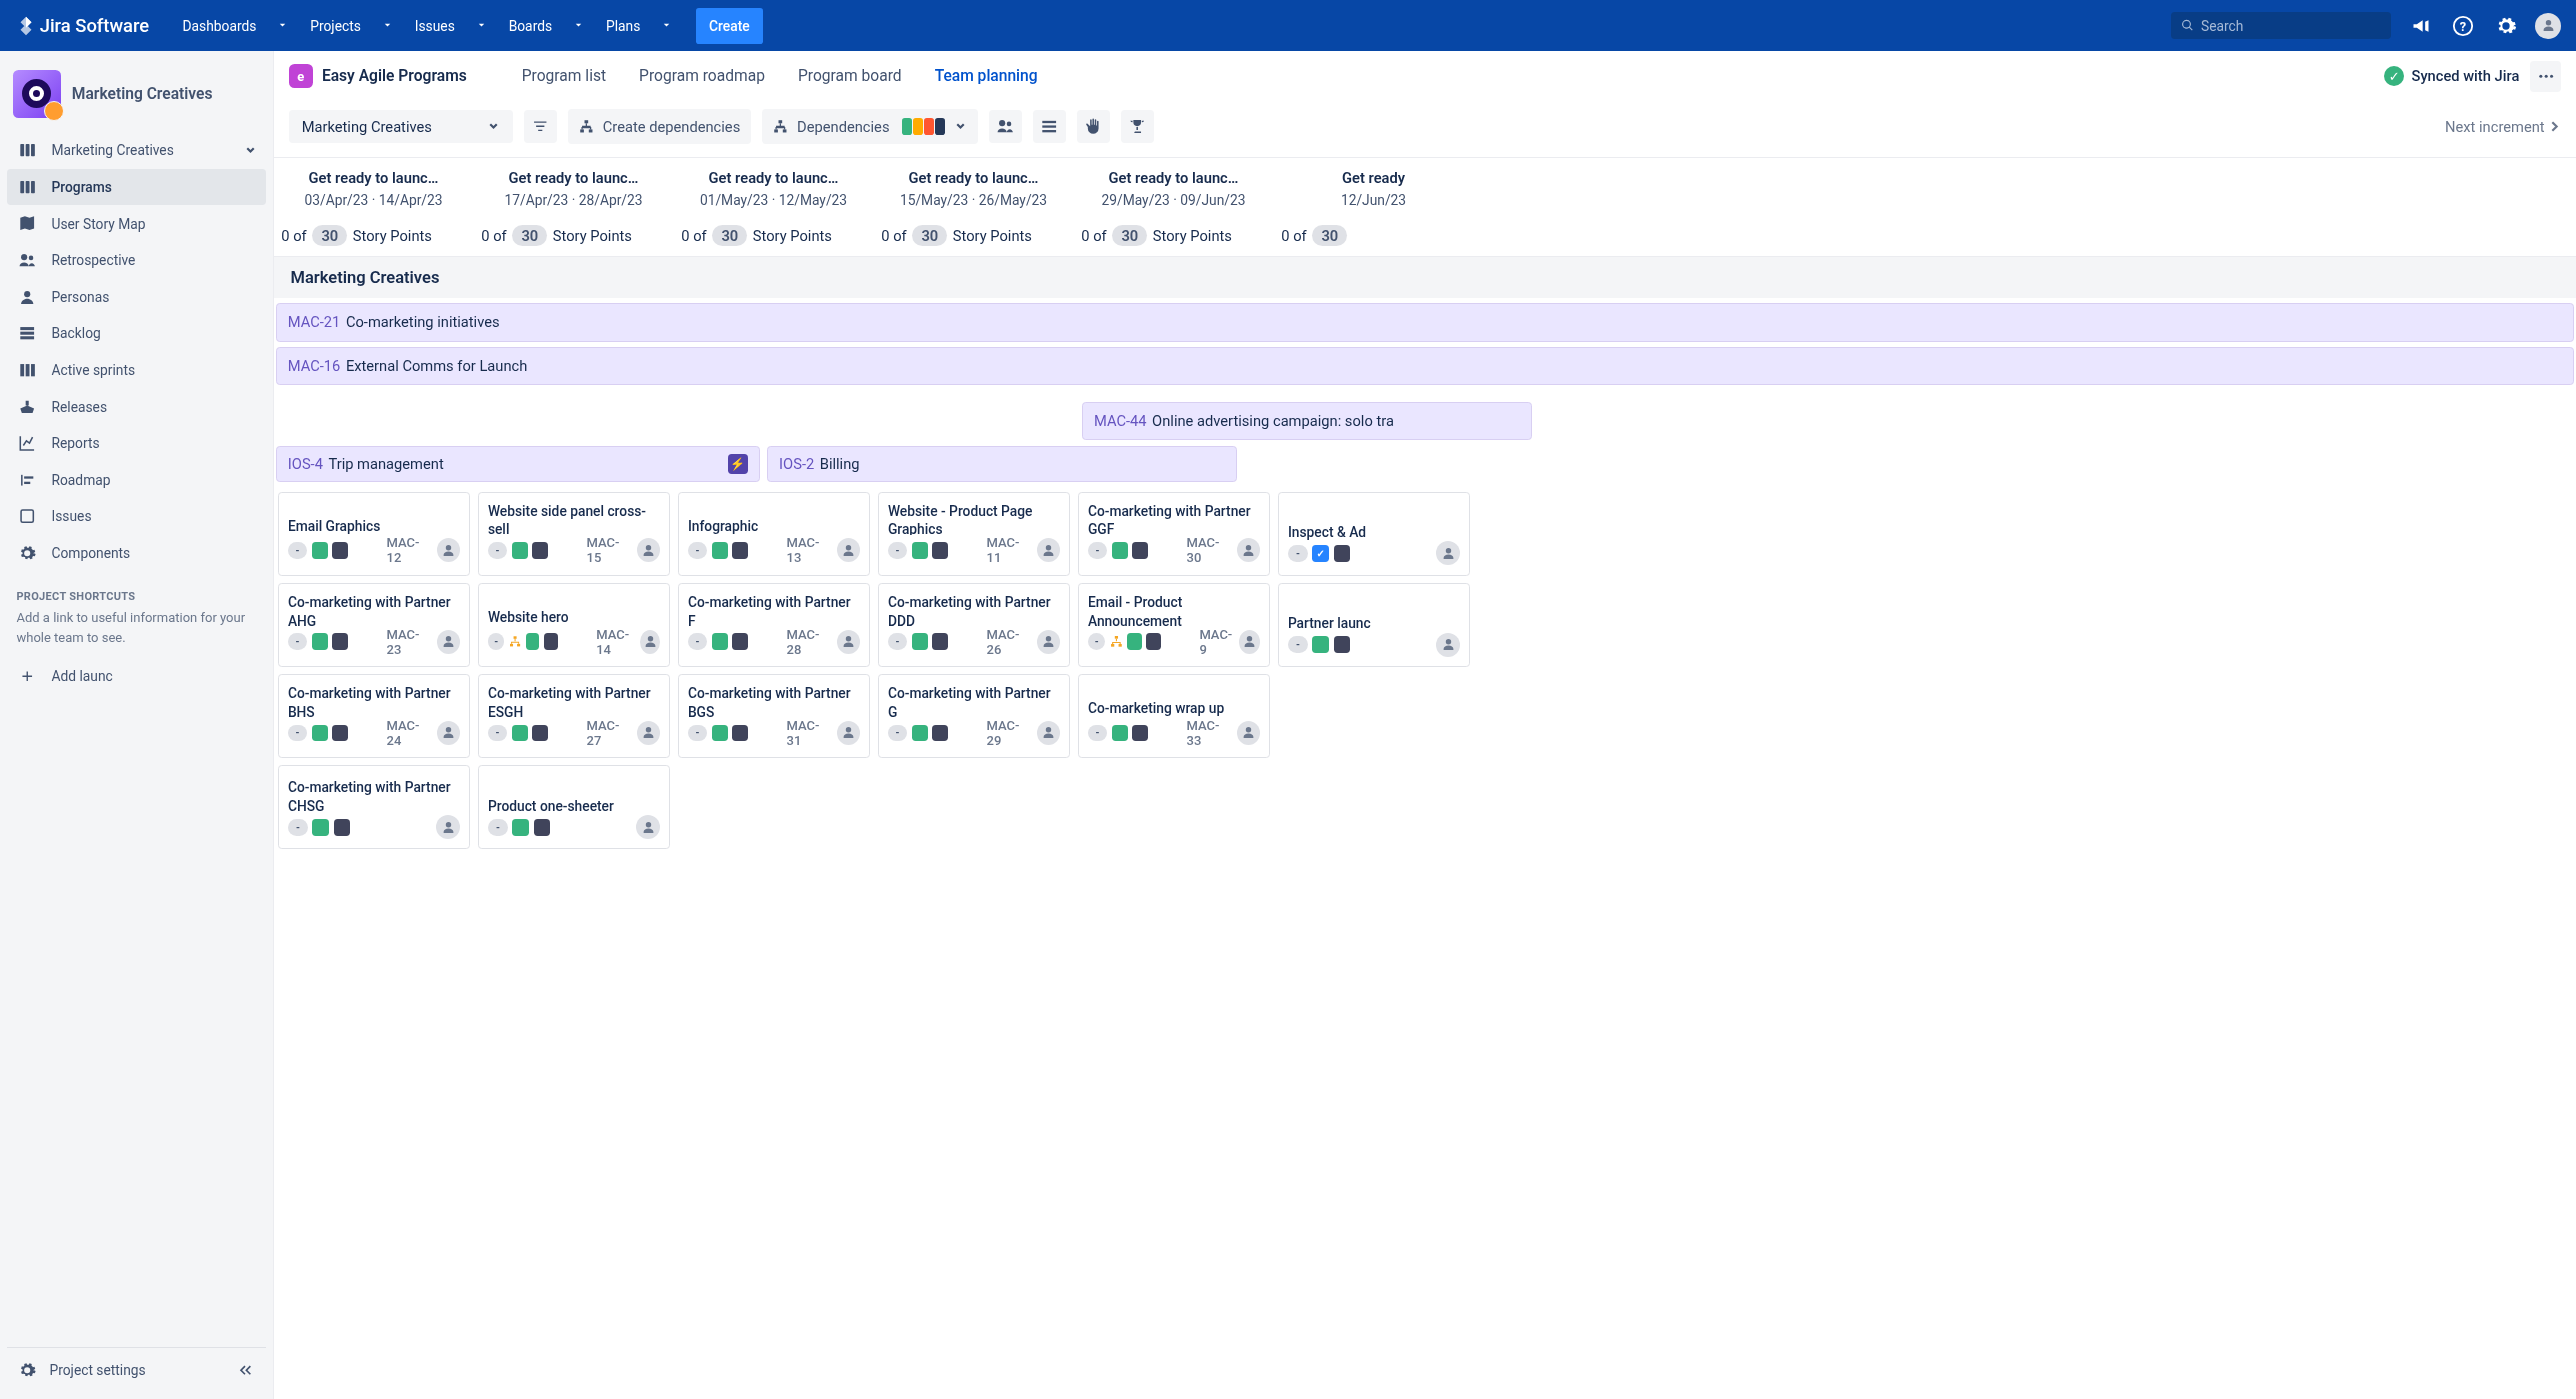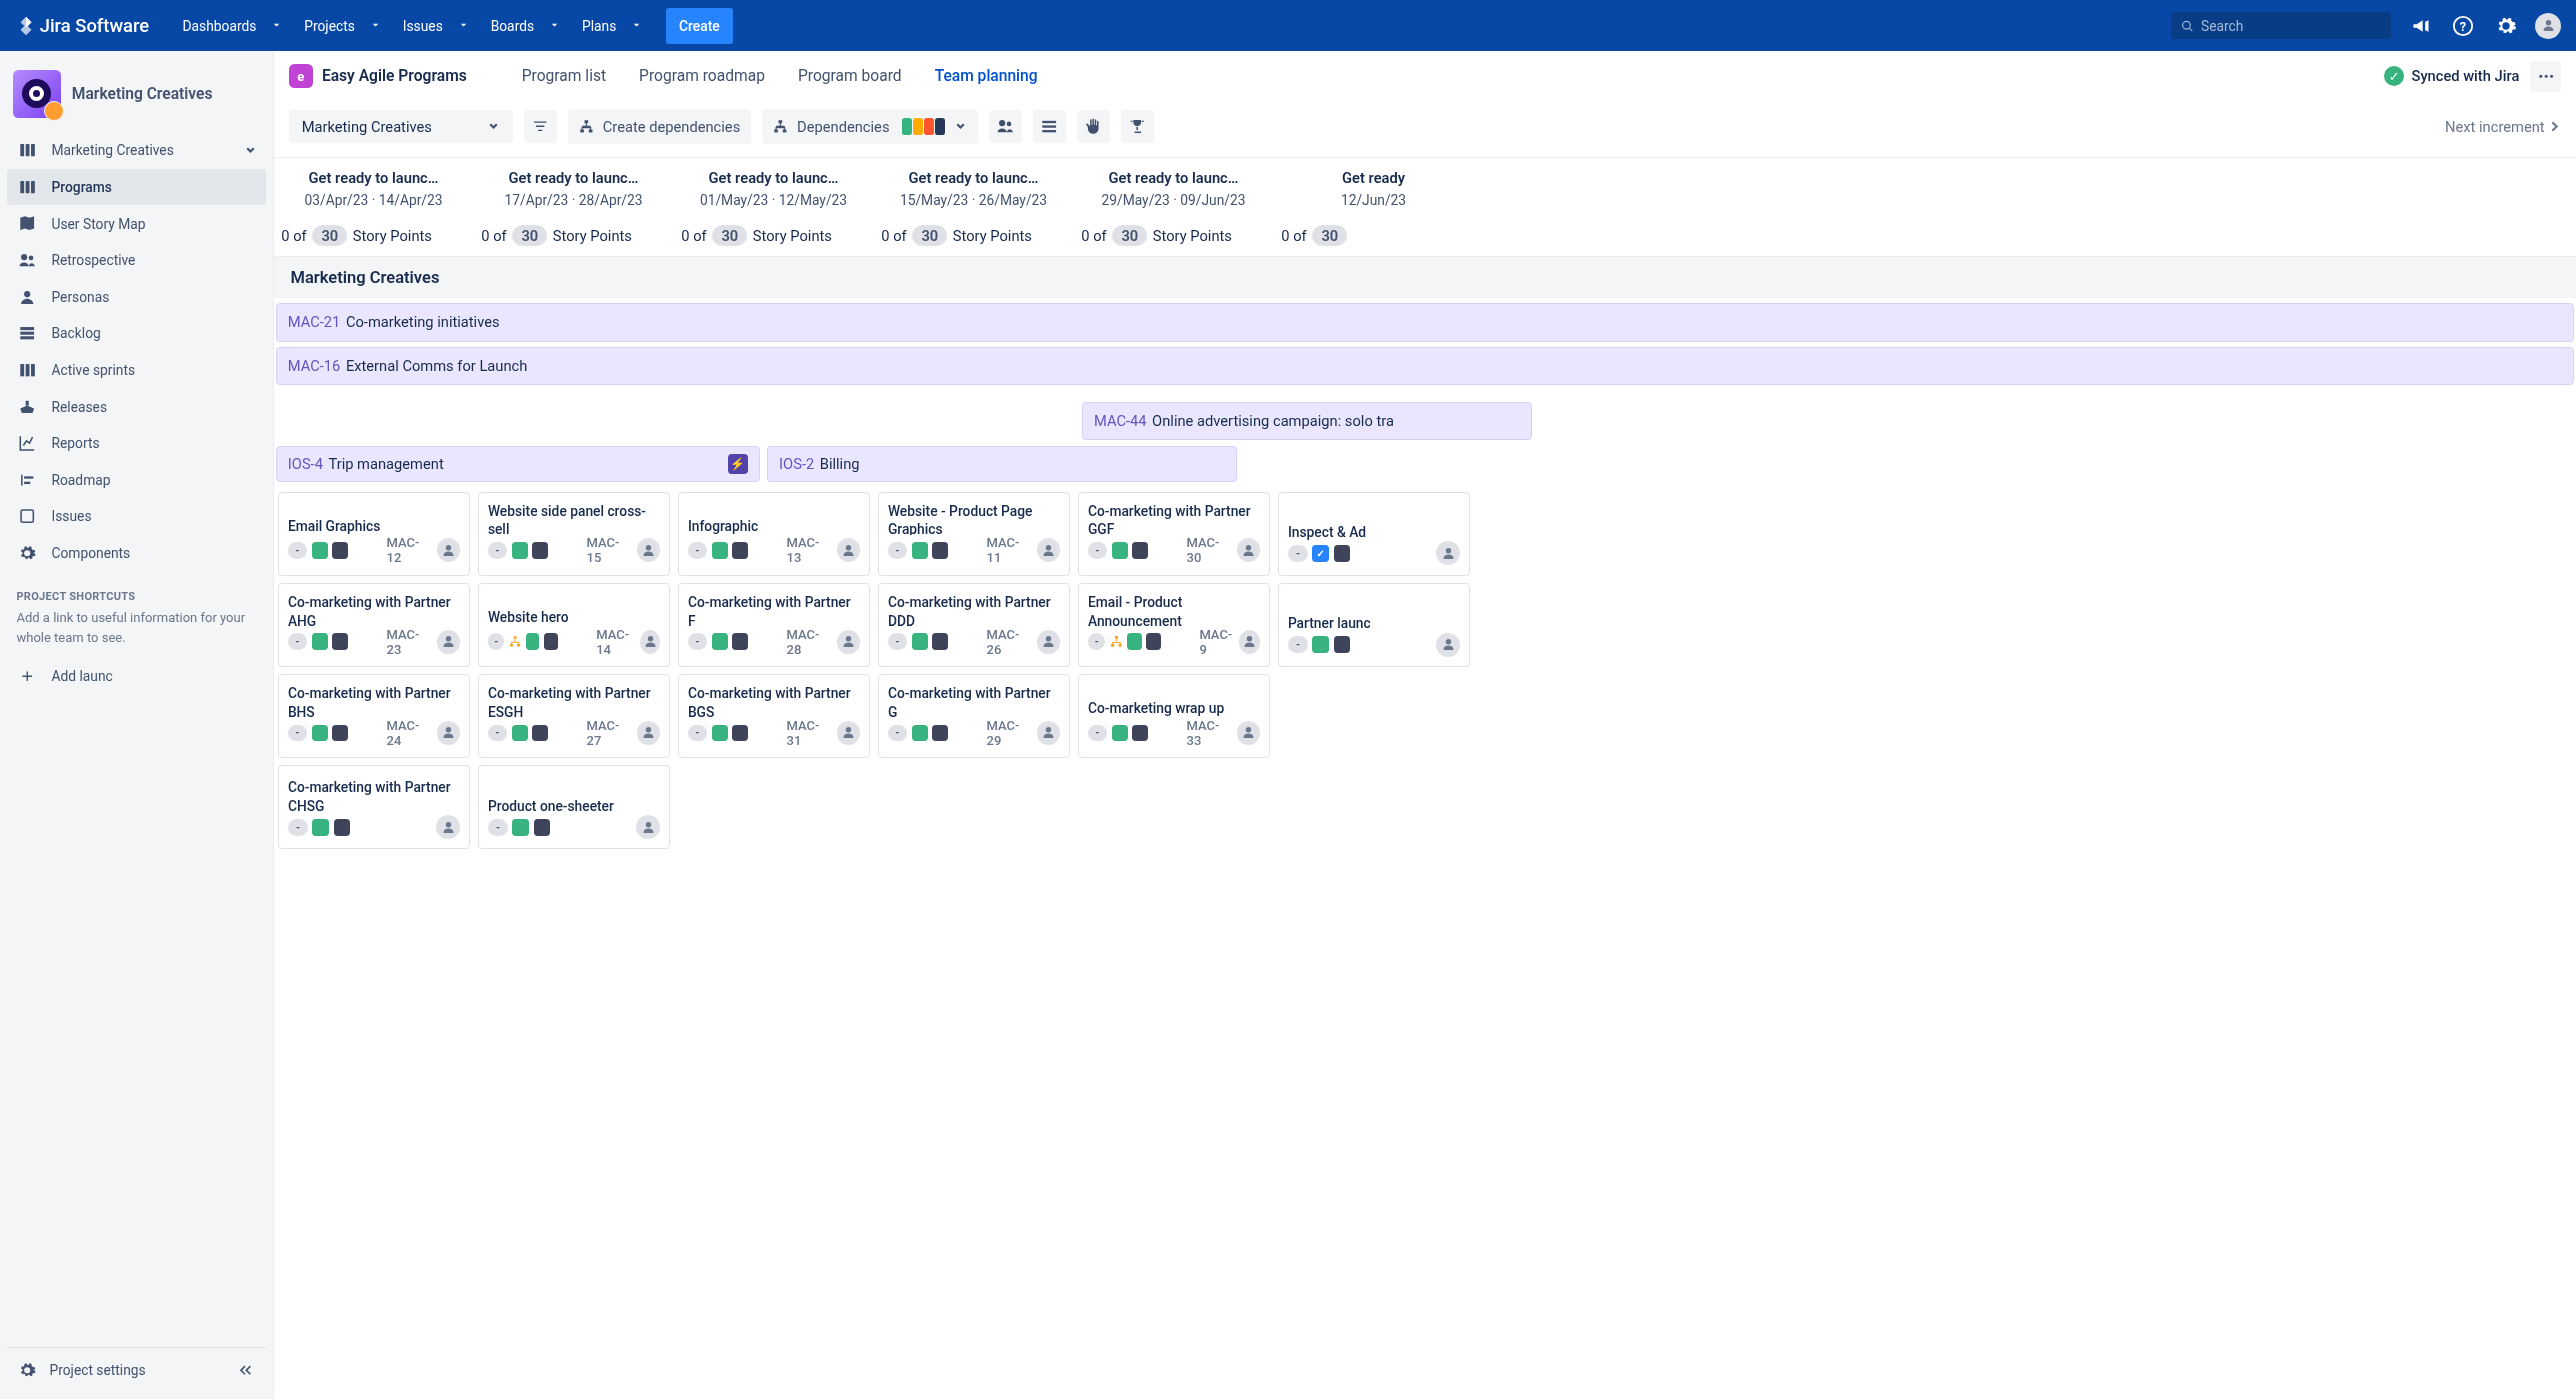--- a/index.html
+++ b/index.html
@@ -2,24 +2,24 @@
 <html style="font-size:14.7px"><head>
 <meta charset="utf-8">
 <style>
   * { box-sizing: border-box; margin: 0; padding: 0; font-family: -apple-system, BlinkMacSystemFont, "Segoe UI", Roboto, Helvetica, Arial, sans-serif; }
   body { font-size: 13px; color: #172B4D; background: #fff; overflow: hidden; }
   
   .topnav { background:#0747A6; height:51px; display:flex; align-items:center; padding:0 14.7px; color:#fff; }
   .logo { display:flex; align-items:center; gap:3px; font-size:18.4px; font-weight:500; margin-right:26px; }
   .logo svg{width:22px;height:22px;fill:#fff;}
   .navlinks { display:flex; gap:7.3px; align-items:center; }
-  .navlink { display:flex; align-items:center; gap:15px; padding:5.5px 7.3px; color:#fff; font-size:13.8px; border-radius:2.8px; cursor:pointer;}
+  .navlink { display:flex; align-items:center; gap:21px; padding:5.5px 7.3px; color:#fff; font-size:13.8px; border-radius:2.8px; cursor:pointer;}
   .create-btn { background:#2684FF; color:#fff; padding:10px 13px; border-radius:2.8px; border:none; font-size:13.8px; margin-left:9.2px; cursor:pointer; font-weight:500;}
   .nav-right { margin-left:auto; display:flex; align-items:center; gap:16.5px;}
-  .search { background:#083d86; border-radius:3.7px; display:flex; align-items:flex-end; padding:5.5px 9.2px; width:220px; color:#a5b9d6;}
+  .search { background:#083d86; border-radius:3.7px; display:flex; align-items:center; padding:5.5px 9.2px; width:220px; color:#a5b9d6;}
   .search input { background:transparent; border:none; color:#fff; margin-left:7.3px; font-size:13.8px; width:100%; outline:none;}
   .search input::placeholder{color:#a5b9d6;}
   .nav-icon { width:26px; height:26px; color:#fff; display:flex; align-items:center; justify-content:center; cursor:pointer; fill:#fff;}
   .avatar-top { width:26px; height:26px; background:#DFE1E6; border-radius:50%; display:flex; align-items:center; justify-content:center;}
 
   
   .layout { display:flex; height:calc(100vh - 51px); }
   .sidebar { width:273px; background:#F4F5F7; padding:13px 7.3px 7.3px 7.3px; display:flex; flex-direction:column;}
   .proj-head { display:flex; align-items:center; gap:11px; padding:5.5px 7.3px 11px 5.5px;}
   .proj-icon { width:48px; height:48px; border-radius:5.5px; background:linear-gradient(135deg,#b58cff,#7b3ff2); position:relative; display:flex; align-items:center; justify-content:center;}

